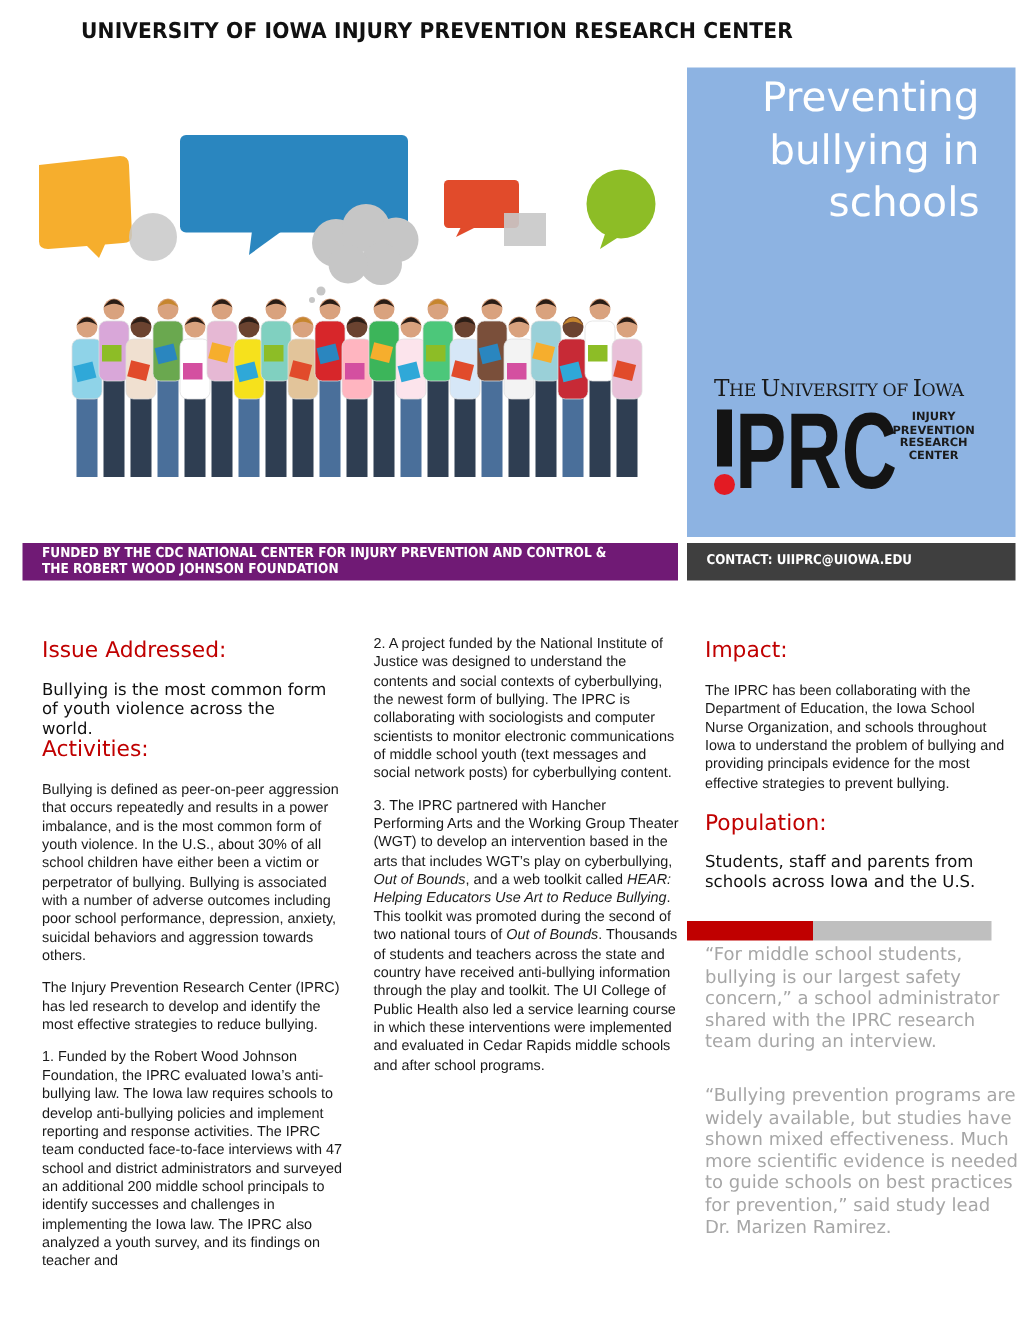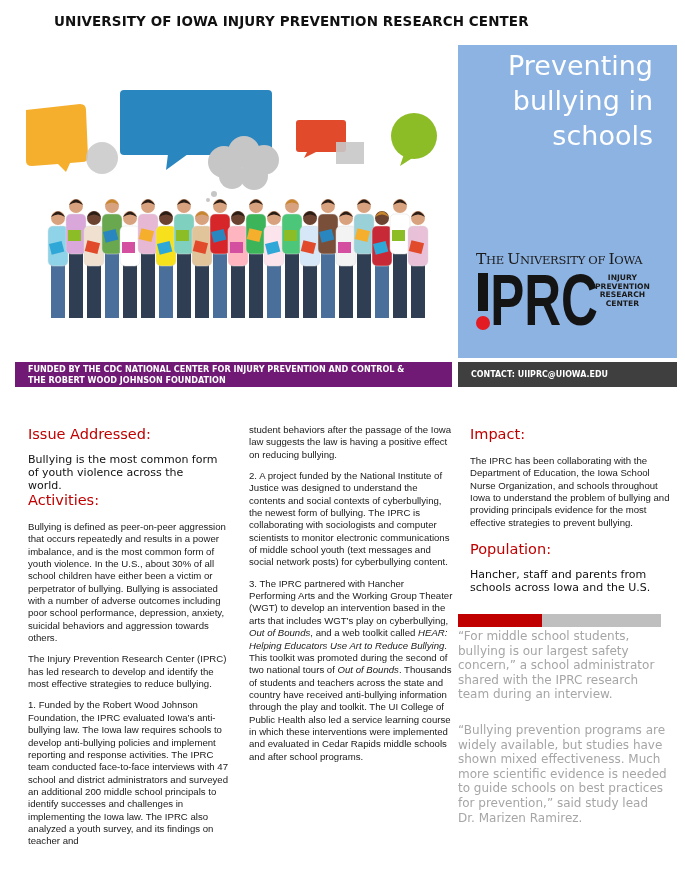--- a/index.html
+++ b/index.html
@@ -21,21 +21,21 @@
   .heading { color:#c00000; font-family:"DejaVu Sans", sans-serif; font-size:14.5px; white-space:nowrap; }
   .lead { font-family:"DejaVu Sans", sans-serif; font-size:11px; line-height:12.9px; color:#111; }
   .body { font-size:9.6px; line-height:12.35px; color:#1a1a1a; }
   .body p { margin:0 0 9px 0; }
   .body i { font-style:italic; }
   #col1 { left:28px; width:206px; }
   #col2 { left:249px; width:204px; }
   #col3 { left:470px; width:200px; }
   #quote-bar-red { left:458px; top:614px; width:84px; height:13px; background:#c00000; }
   #quote-bar-grey { left:542px; top:614px; width:119px; height:13px; background:#bfbfbf; }
-  .quote { font-family:"DejaVu Sans", sans-serif; color:#a6a6a6; font-size:12px; line-height:14.6px; }
+  .quote { font-family:"DejaVu Sans", sans-serif; color:#a6a6a6; font-size:12px; line-height:14.6px;margin-left:12px; }
 </style>
 </head>
 <body>
 
 <div id="header-title" class="abs">UNIVERSITY OF IOWA INJURY PREVENTION RESEARCH CENTER</div>
 
 <svg id="hero" class="abs" viewBox="0 0 430 240">
   <g>
     <g>
       <path d="M8 20 L62 14 Q68 14 68 20 L70 67 Q70 72 64 72 L52 73 L48 82 L40 74 L14 76 Q8 76 8 71 Z" fill="#f6ae2d"></path>
@@ -247,26 +247,25 @@
 <div class="abs heading" style="left:28px; top:426px;">Issue Addressed:</div>
 <div class="abs lead" style="left:28px; top:454px; width:190px;">Bullying is the most common form of youth violence across the world.</div>
 <div class="abs heading" style="left:28px; top:492px;">Activities:</div>
 <div id="col1" class="abs body" style="top:521px;">
   <p>Bullying is defined as peer-on-peer aggression that occurs repeatedly and results in a power imbalance, and is the most common form of youth violence.  In the U.S., about 30% of all school children have either been a victim or perpetrator of bullying. Bullying is associated with a number of adverse outcomes including poor school performance, depression, anxiety, suicidal behaviors and aggression towards others.</p>
   <p>The Injury Prevention Research Center (IPRC) has led research to develop and identify the most effective strategies to reduce bullying.</p>
   <p>1. Funded by the Robert Wood Johnson Foundation, the IPRC evaluated Iowa’s anti-bullying law. The Iowa law requires schools to develop anti-bullying policies and implement reporting and response activities. The IPRC team conducted face-to-face interviews with 47 school and district administrators and surveyed an additional 200 middle school principals to identify successes and challenges in implementing the Iowa law. The IPRC also analyzed a youth survey, and its findings on teacher and</p>
 </div>
 
 <div id="col2" class="abs body" style="top:424px;">
-  <p>student behaviors after the passage of the Iowa law suggests the law is having a positive effect on reducing bullying.</p>
   <p>2. A project funded by the National Institute of Justice was designed to understand the contents and social contexts of cyberbullying, the newest form of bullying. The IPRC is collaborating with sociologists and computer scientists to monitor electronic communications of middle school youth (text messages and social network posts) for cyberbullying content.</p>
   <p><span>3. The IPRC  partnered with Hancher Performing Arts and the Working Group Theater (WGT) to develop an intervention based in the arts that includes WGT’s play on cyberbullying, </span><i>Out of Bounds</i><span>, and a web toolkit called </span><i>HEAR: Helping Educators Use Art to Reduce Bullying</i><span>. This toolkit was promoted during the second of two national tours of </span><i>Out of Bounds</i><span>.  Thousands of students and teachers across the state and country have received anti-bullying information through the play and toolkit. The UI College of Public Health also led a service learning course in which these interventions were implemented and evaluated in Cedar Rapids middle schools and after school programs.</span></p>
 </div>
 
 <div class="abs heading" style="left:470px; top:426px;">Impact:</div>
 <div id="col3" class="abs body" style="top:455px;">The IPRC has been collaborating with the Department of Education, the Iowa School Nurse Organization, and schools throughout Iowa to understand the problem of bullying and providing principals evidence for the most effective strategies to prevent bullying.</div>
 <div class="abs heading" style="left:470px; top:541px;">Population:</div>
-<div class="abs lead" style="left:470px; top:569px; width:200px;">Hancher, staff and parents from schools across Iowa and the U.S.</div>
+<div class="abs lead" style="left:470px; top:569px; width:200px;">Students, staff and parents from schools across Iowa and the U.S.</div>
 
 <div id="quote-bar-red" class="abs"></div>
 <div id="quote-bar-grey" class="abs"></div>
 <div class="abs quote" style="left:458px; top:629px; width:205px;">“For middle school students, bullying is our largest safety concern,” a school administrator shared with the IPRC research team during an interview.</div>
 <div class="abs quote" style="left:458px; top:723px; width:210px;">“Bullying prevention programs are widely available, but studies have shown mixed effectiveness.  Much more scientific evidence is needed to guide schools on best practices for prevention,” said study lead Dr. Marizen Ramirez.</div>
 
 </body></html>

